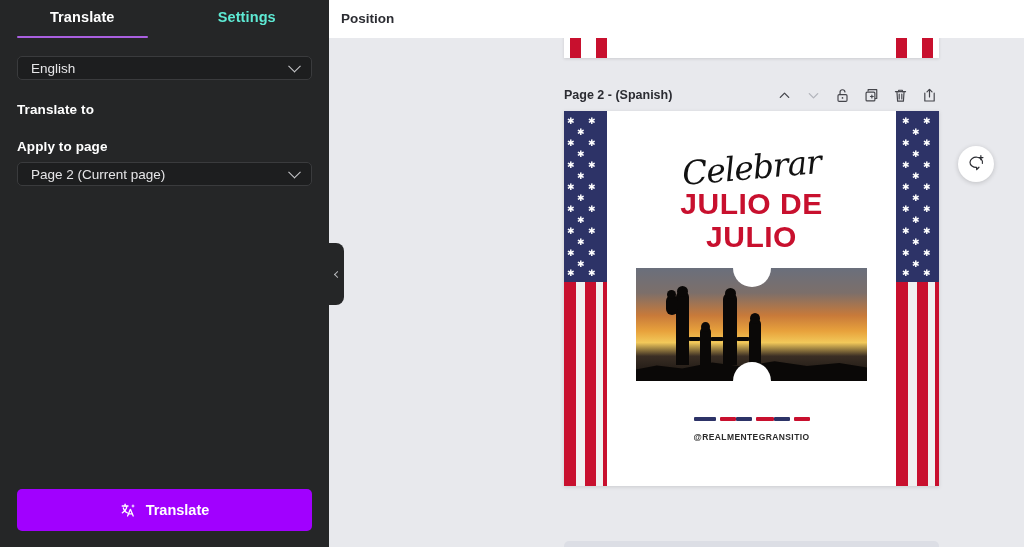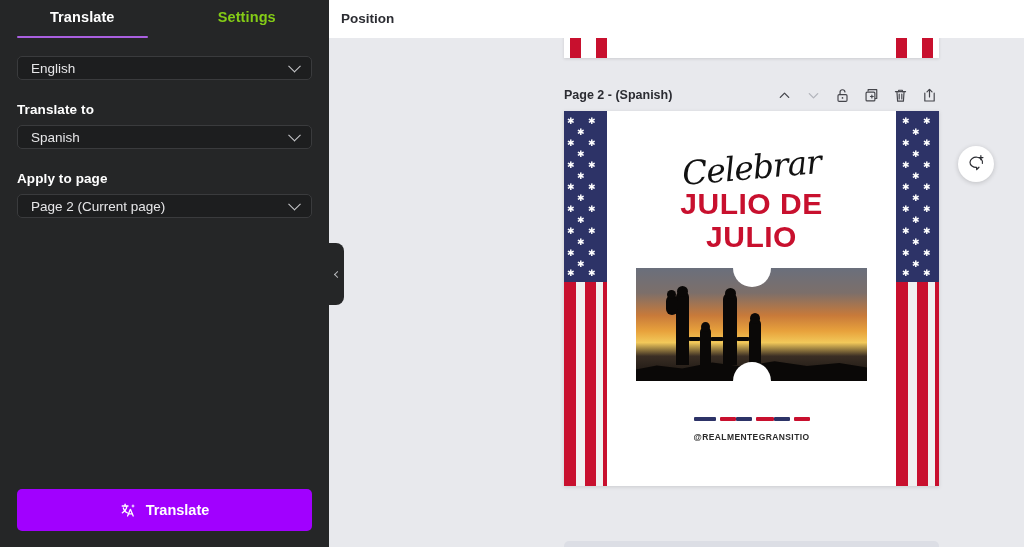--- a/index.html
+++ b/index.html
@@ -20,21 +20,21 @@
     display: flex; flex-direction: column;
   }
   .tabs {
     display: flex; height: 38px; position: relative;
     background: #252627;
   }
   .tab {
     flex: 1 1 50%;
     display: flex; align-items: center; justify-content: center;
     font-size: 14.5px; font-weight: bold; letter-spacing: .1px;
-    color: #84cc16;
+    color: #5eead4;
     cursor: pointer; position: relative;
     padding-bottom: 4px;
   }
   .tab.active { color: #ffffff; }
   .tab.active::after {
     content: ""; position: absolute;
     left: 17px; right: 17px; bottom: 0; height: 2.5px;
     background: #a95fe0; border-radius: 2px;
   }
   .panel-body { padding: 18px 17px 0 17px; flex: 1 1 auto; }
@@ -281,24 +281,20 @@
 
       <div class="field">
         <div class="select">
           <span class="select-value">English</span>
           <span class="chev"></span>
         </div>
       </div>
 
       <div class="field">
         <div class="field-label">Translate to</div>
-        <div class="select">
-          <span class="select-value">Spanish</span>
-          <span class="chev"></span>
-        </div>
       </div>
 
       <div class="field">
         <div class="field-label">Apply to page</div>
         <div class="select">
           <span class="select-value">Page 2 (Current page)</span>
           <span class="chev"></span>
         </div>
       </div>
 

